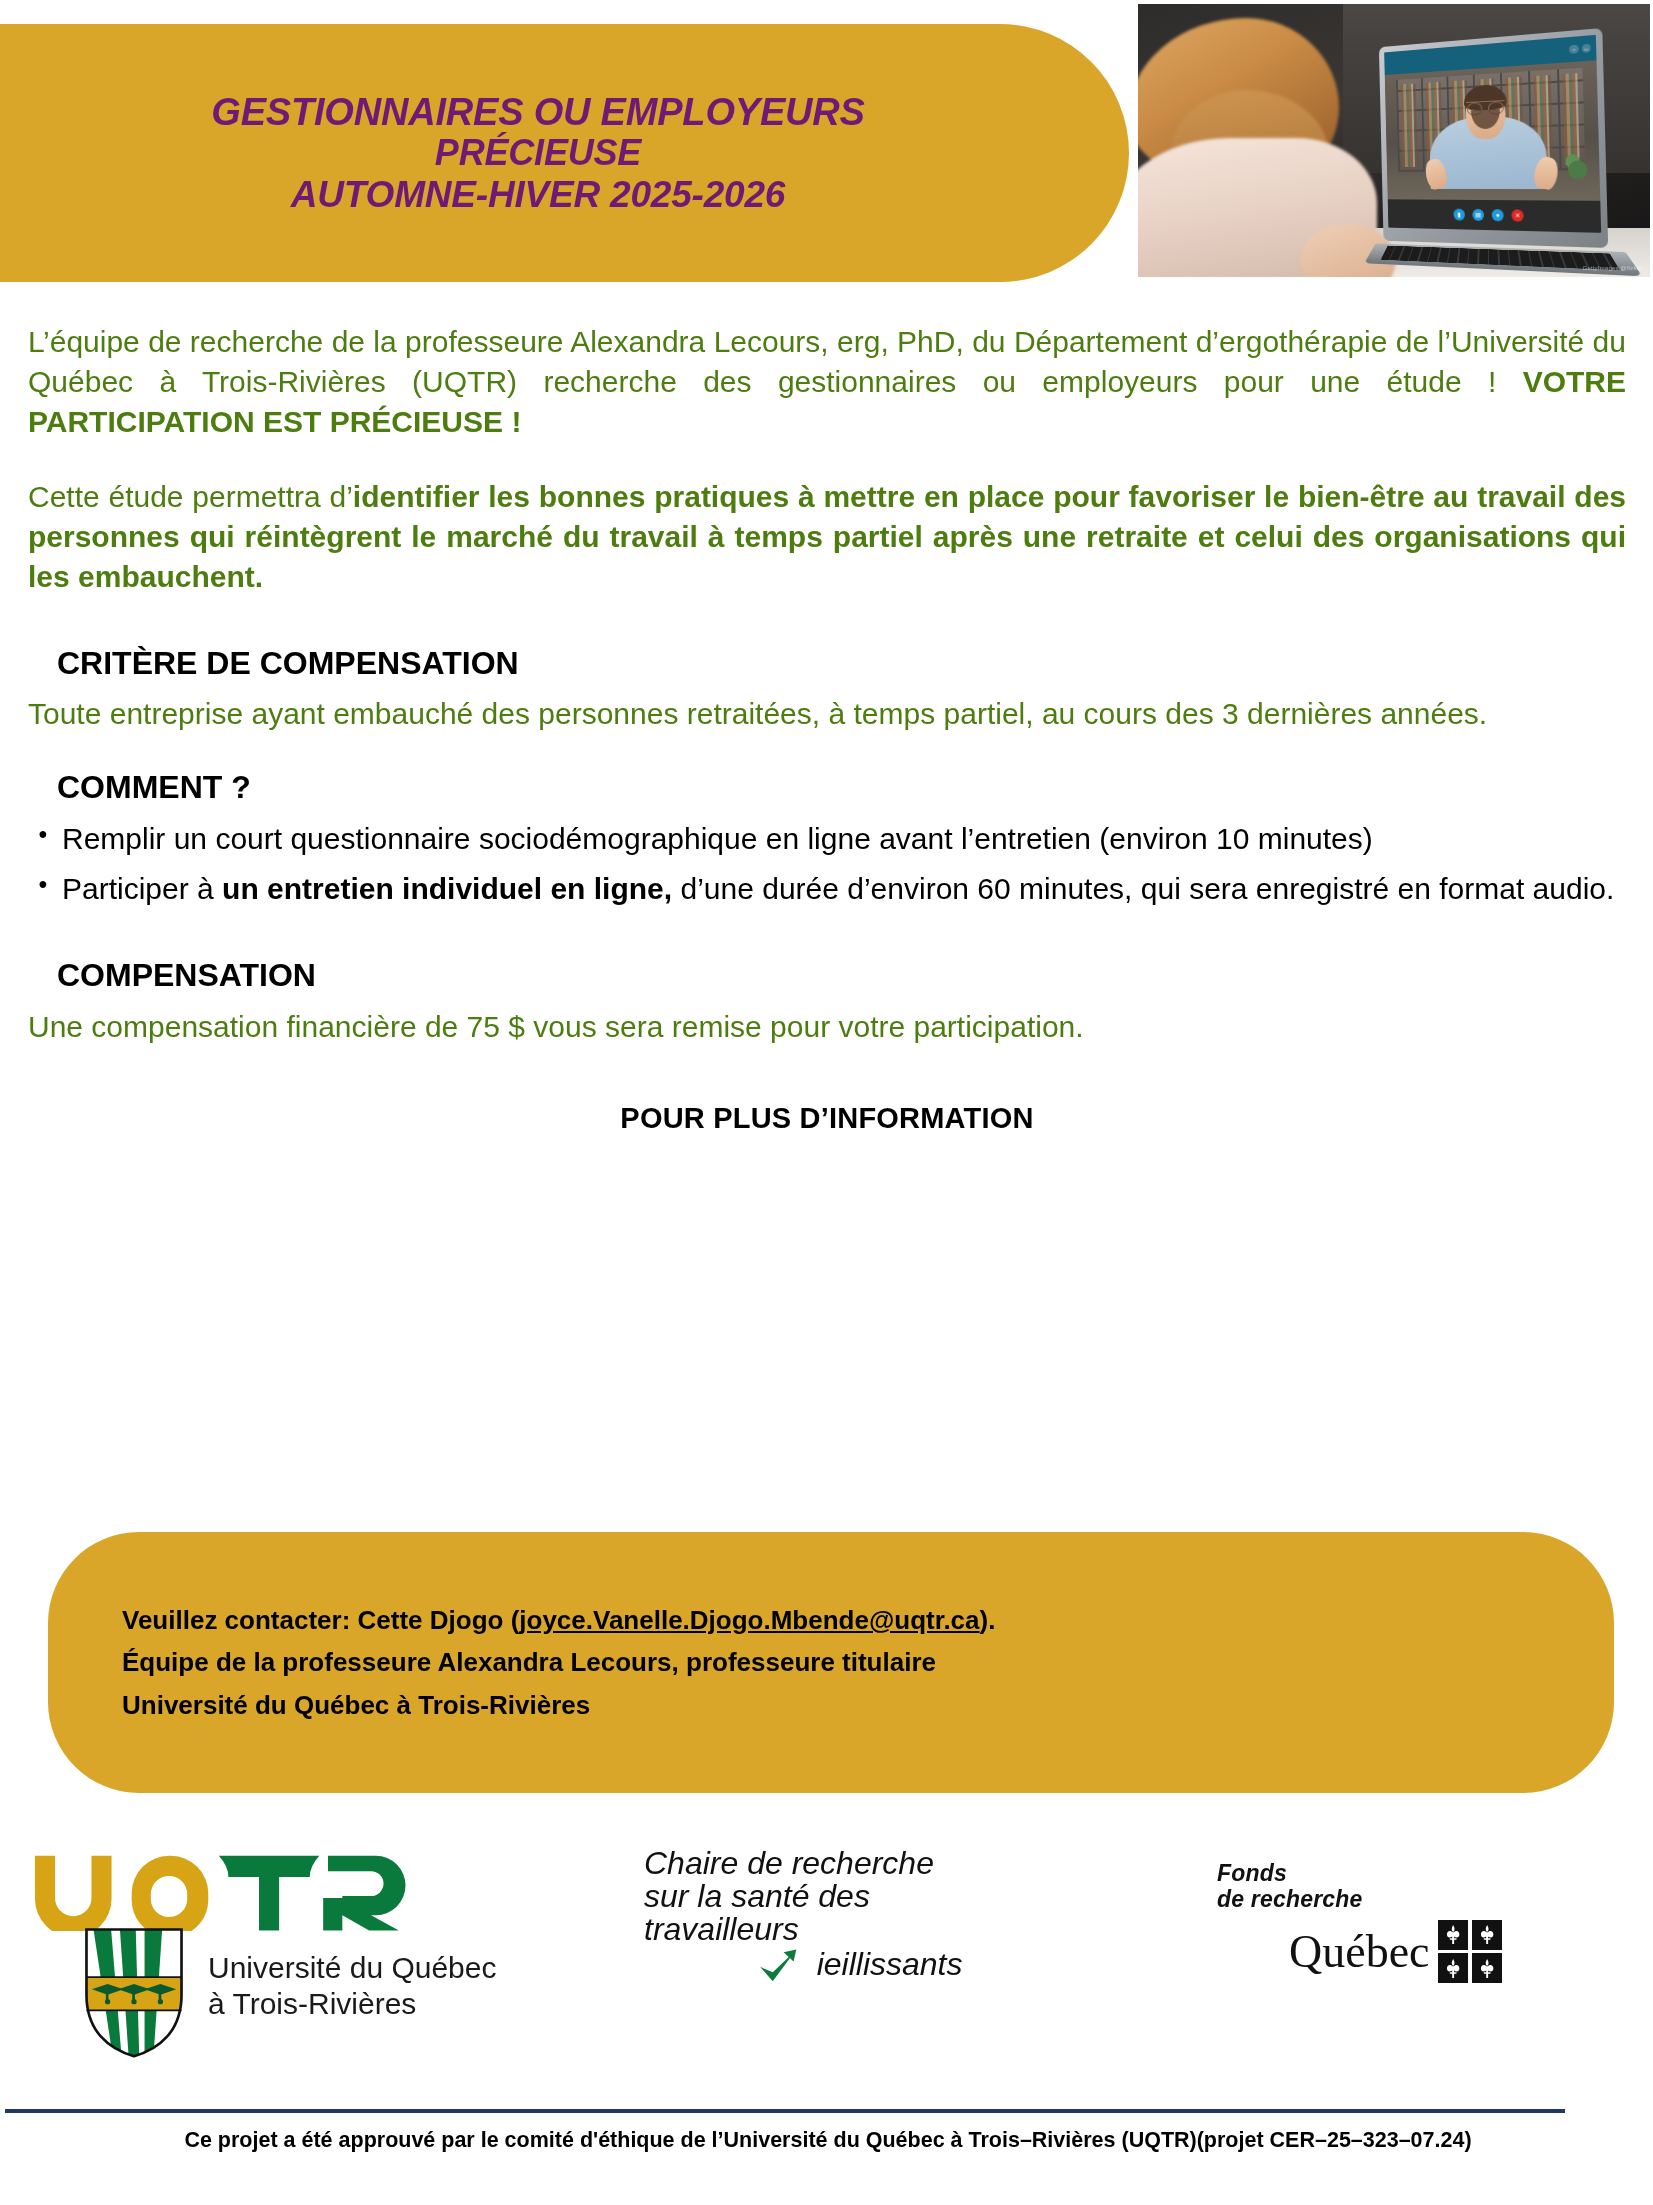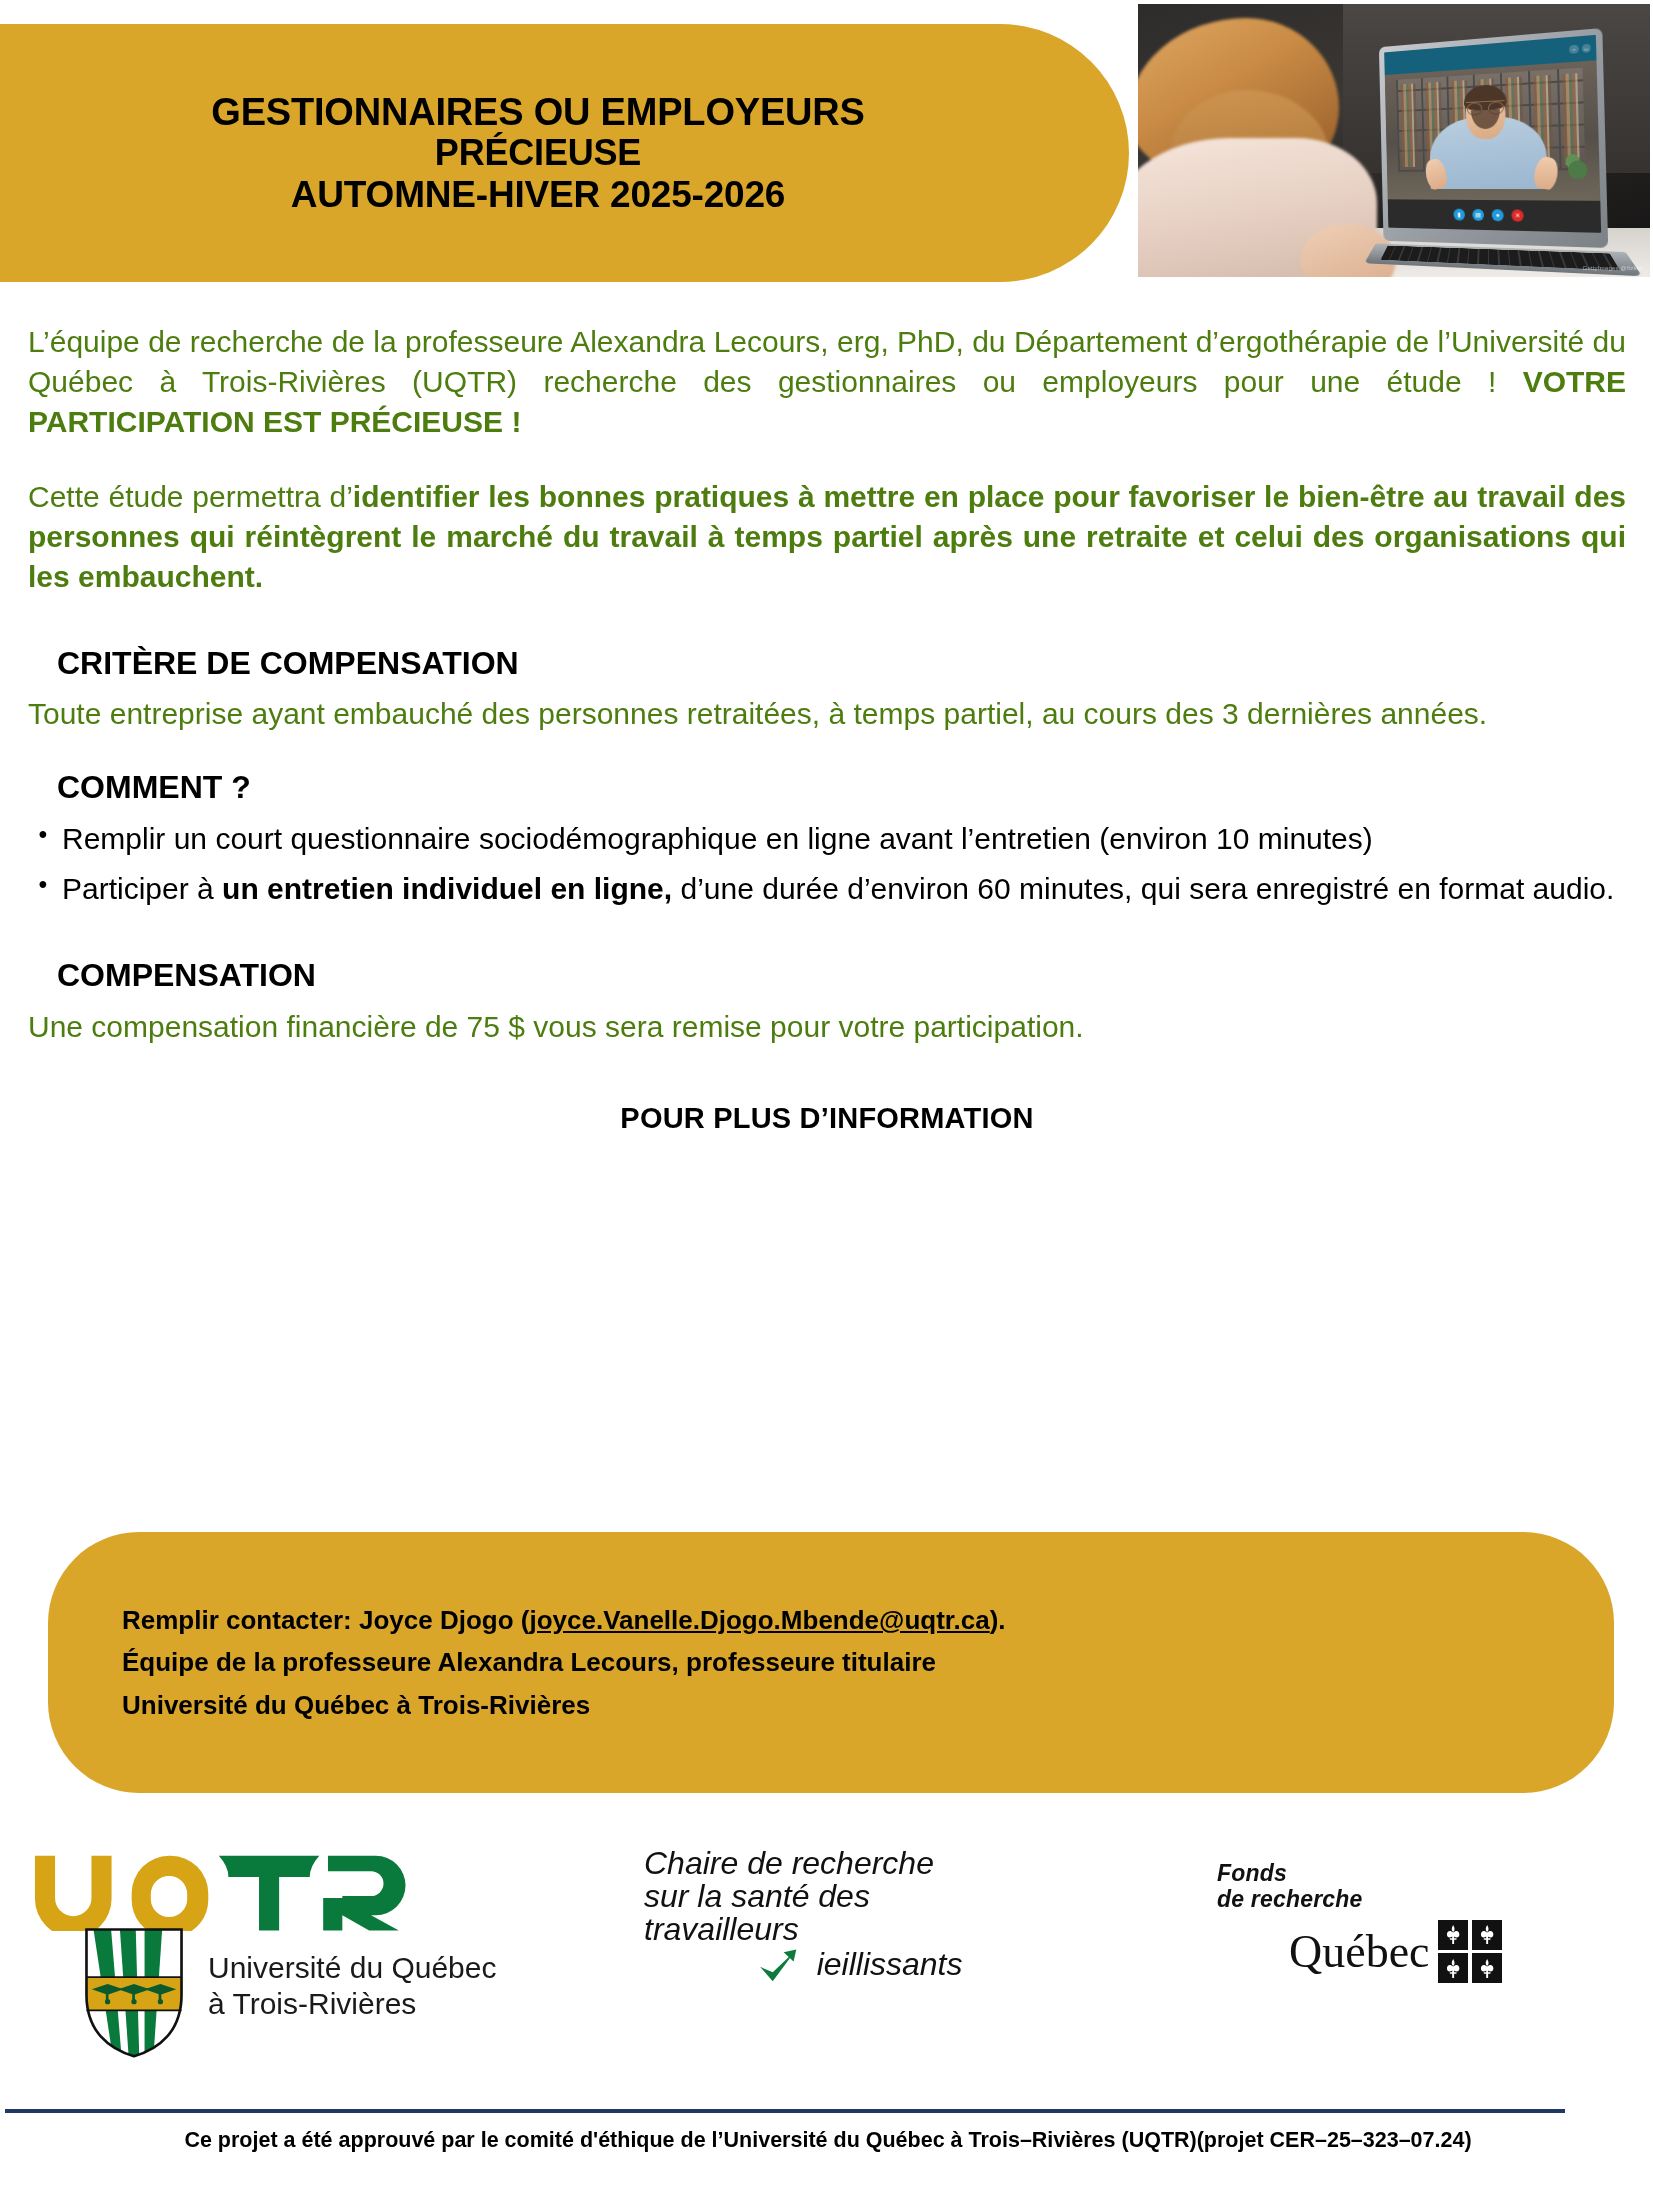--- a/index.html
+++ b/index.html
@@ -28,27 +28,28 @@
     height: 258px;
     background: #D9A62A;
     border-radius: 0 129px 129px 0;
     display: flex;
     flex-direction: column;
     align-items: center;
     justify-content: center;
     padding: 0 72px 0 19px;
   }
   .header-line {
-    color: #000000;
+    color: #701a75;
     font-weight: bold;
     font-size: 37px;
     line-height: 1.12;
     text-align: center;
     letter-spacing: -0.2px;
     white-space: nowrap;
+    font-style: italic;
   }
   .header-line.l1 { font-size: 38px; }
   .header-line.l2 { font-size: 36px; }
   .header-line.l3 { font-size: 37px; }
 
   
   .header-photo {
     position: absolute;
     left: 1138px;
     top: 3.8px;
@@ -471,21 +472,21 @@
     <div class="gap-sm"></div>
     <p class="para">Une compensation financière de 75 $ vous sera remise pour votre participation.</p>
 
     <div class="gap-lg"></div>
     <div class="gap-md"></div>
 
     <div class="info-title">POUR PLUS D’INFORMATION</div>
   </div>
 
   <div class="contact-box">
-    <div class="contact-line"><span>Remplir contacter: Joyce Djogo (</span><span class="contact-email">joyce.Vanelle.Djogo.Mbende@uqtr.ca</span><span>).</span></div>
+    <div class="contact-line"><span>Veuillez contacter: Cette Djogo (</span><span class="contact-email">joyce.Vanelle.Djogo.Mbende@uqtr.ca</span><span>).</span></div>
     <div class="contact-line">Équipe de la professeure Alexandra Lecours, professeure titulaire</div>
     <div class="contact-line">Université du Québec à Trois-Rivières</div>
   </div>
 
   <div class="logos">
 
     <div class="uqtr">
       <div class="uqtr-word">
         <svg width="412" height="79" viewBox="0 0 860 165">
 

